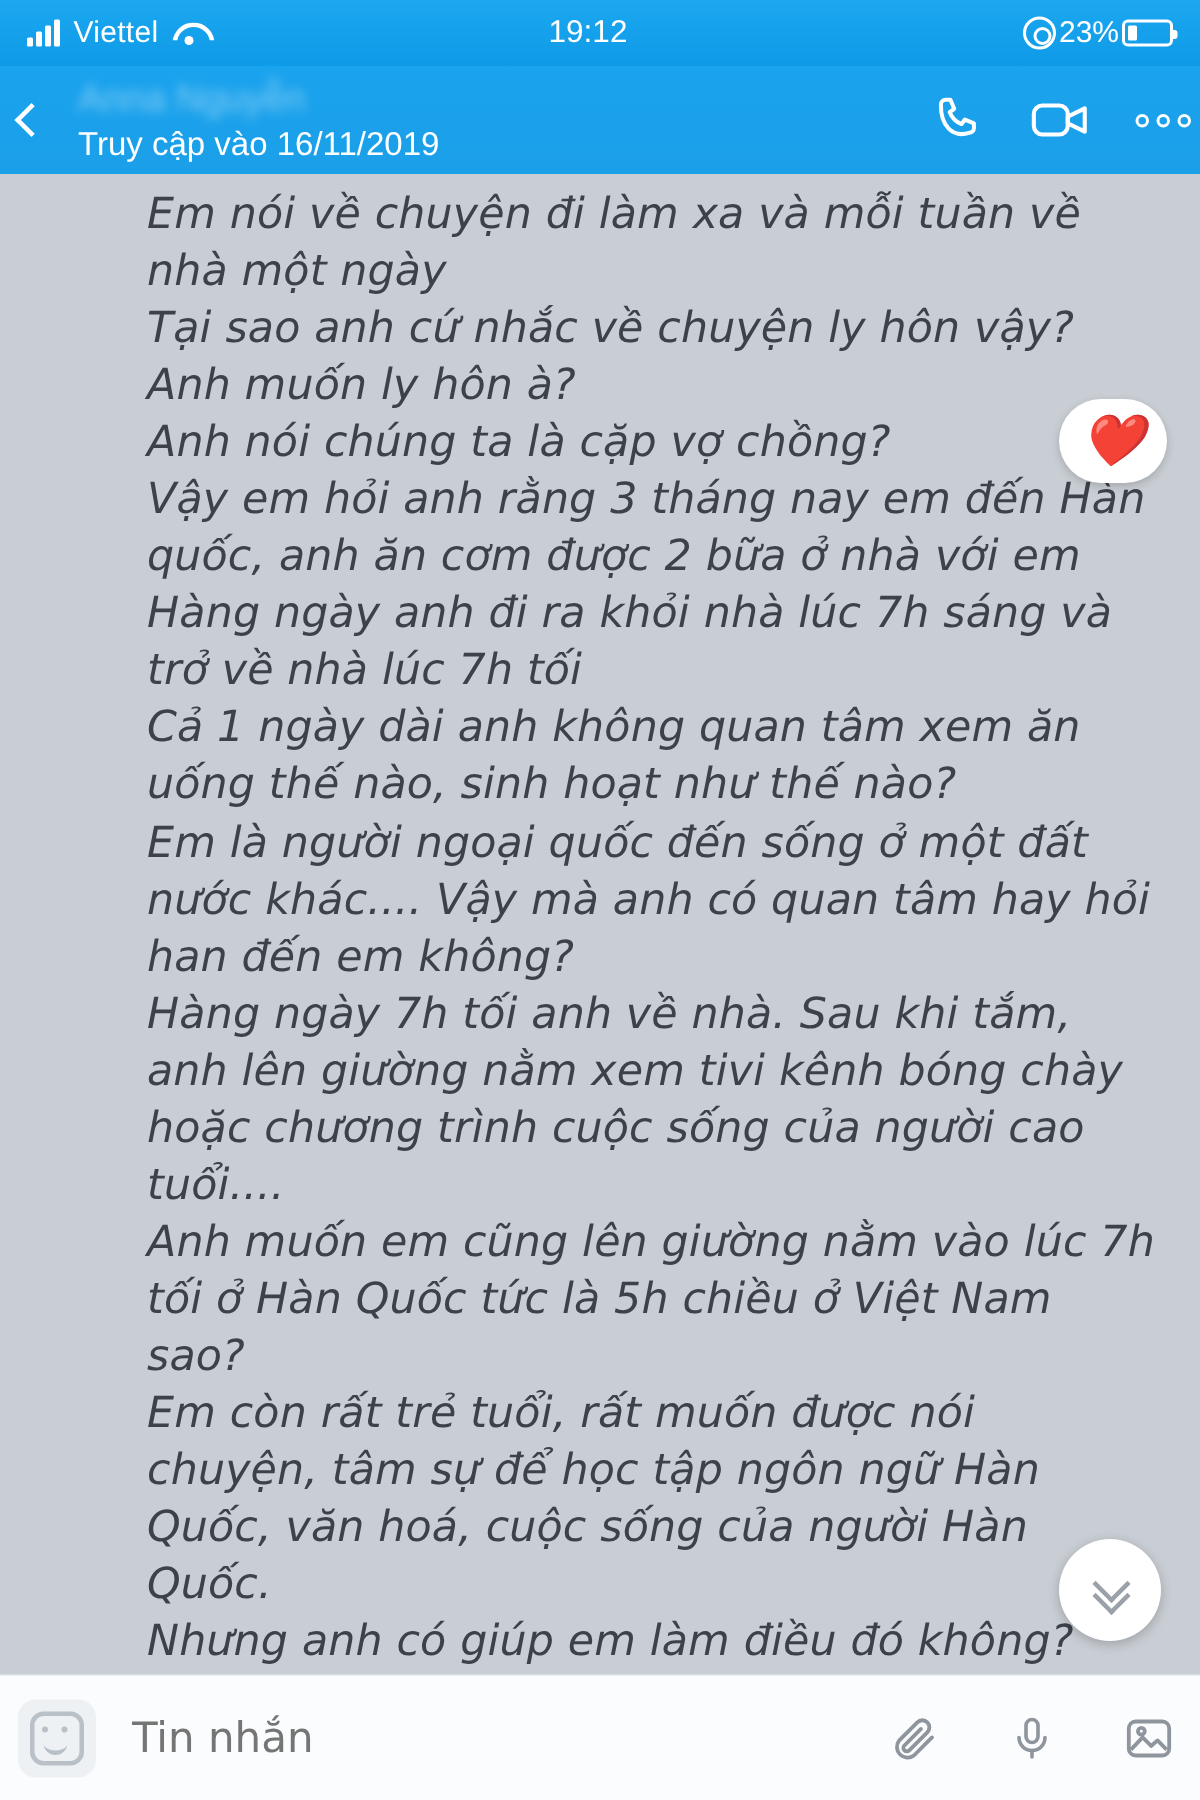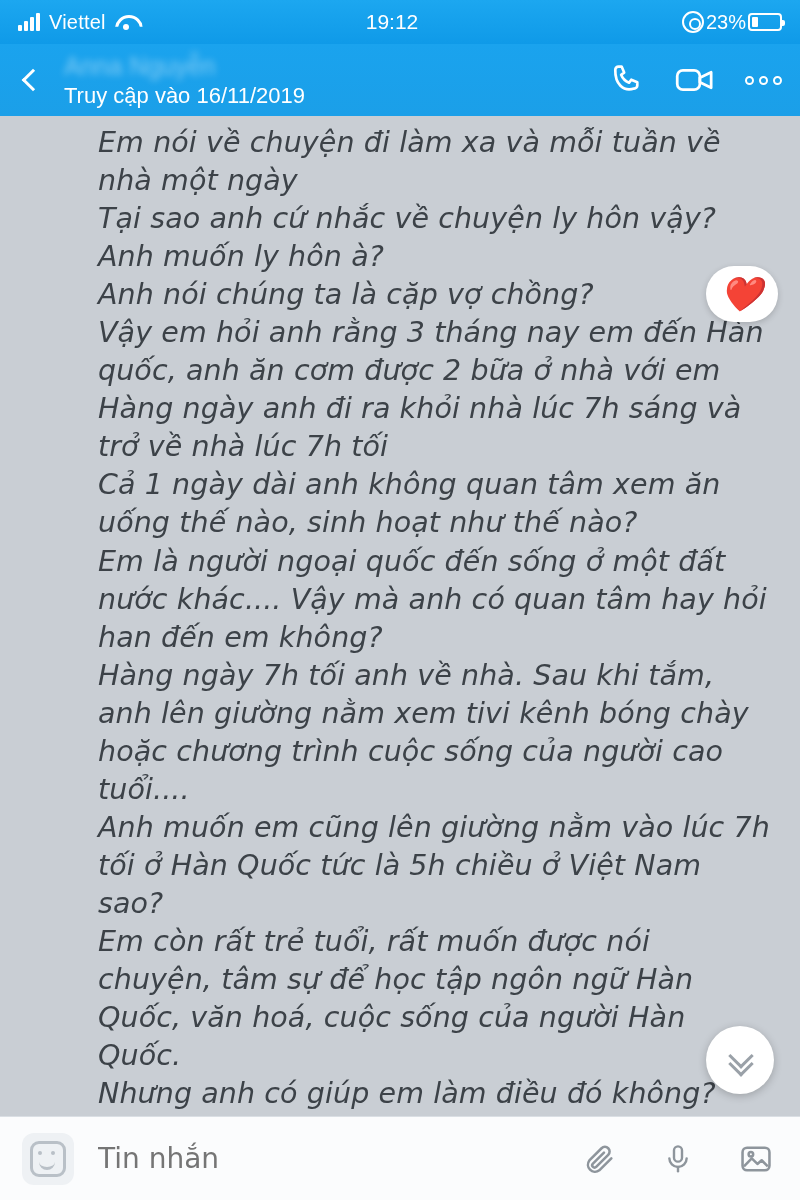--- a/index.html
+++ b/index.html
@@ -72,21 +72,21 @@
     content:""; position:absolute; right:-5px; top:5px; width:3px; height:6px;
     background:#fff; border-radius:0 2px 2px 0;
   }
   .battery .level { height: 100%; background:#fff; border-radius:1px; }
 
   
   .chat-header {
     height: 72px;
     background: linear-gradient(180deg,#1aa3ee 0%, #1b9fe8 100%);
     display: flex; align-items: center;
-    padding: 0 16px;
+    padding: 0 4px;
     color: #fff;
     flex: none;
     position: relative;
   }
   .back-btn {
     width: 34px; height: 34px; display:flex; align-items:center; justify-content:center;
     flex: none;
   }
   .back-btn .chev {
     width: 16px; height: 16px;
@@ -180,21 +180,21 @@
   }
   .scroll-fab .dchev::before { top: -2px; }
   .scroll-fab .dchev::after  { top: 6px; }
 
   
   .input-bar {
     height: 84px;
     background: #fbfcfd;
     border-top: 1px solid #dadfe4;
     display: flex; align-items: center;
-    padding: 0 22px;
+    padding: 0 12px;
     gap: 18px;
     flex: none;
   }
   .sticker-btn {
     width: 52px; height: 52px; border-radius: 12px;
     background: #eef1f4;
     display: flex; align-items: center; justify-content: center;
     flex: none;
   }
   .sticker-face {

